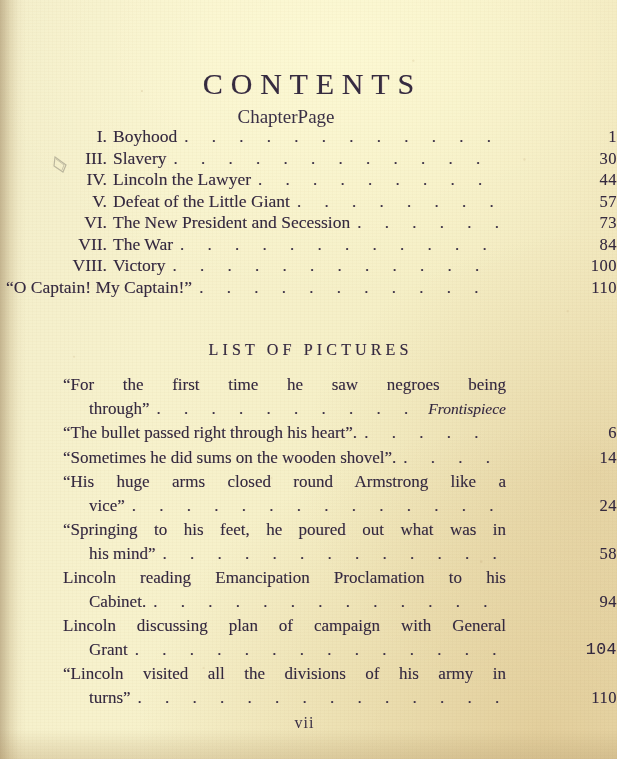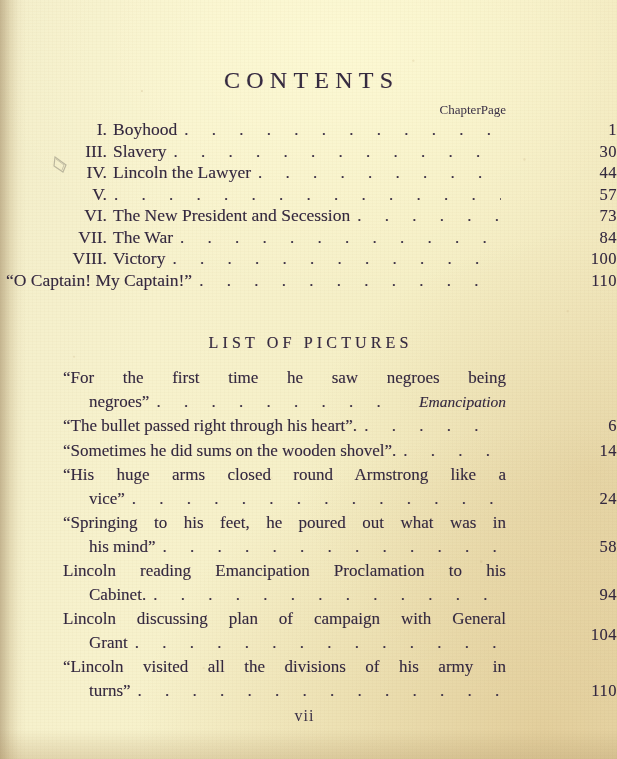--- a/index.html
+++ b/index.html
@@ -72,21 +72,21 @@
   .content {
     position: relative;
     z-index: 3;
   }
 
   
   .heading {
     text-align: center;
     letter-spacing: 0.26em;
     text-indent: 0.26em;
-    font-size: 24px;
+    font-size: 30px;
     font-weight: 400;
     margin: 0;
     color: #352b3f;
     text-shadow: 0.4px 0 0 rgba(120,60,140,0.30), -0.4px 0 0 rgba(80,110,60,0.18);
   }
   #contents-heading { padding-top: 67px; }
   #pictures-heading { padding-top: 43px; font-size: 16px; }
 
   
   .toc {
@@ -102,22 +102,22 @@
     line-height: 21.5px;
     color: #342a3e;
     text-shadow: 0.35px 0 0 rgba(125,65,145,0.26), -0.35px 0 0 rgba(85,115,65,0.14);
   }
 
   
   .contents-block { margin-top: 7px; }
 
   .col-head {
     display: flex;
-    justify-content: flex-end;
-    font-size: 13px;
+    justify-content: center;
+    font-size: 19px;
     line-height: 18px;
     padding: 0 111px 0 66px;
     color: #3a3046;
   }
 
   .chapter-row {
     padding-left: 0;
     padding-right: 111px;
   }
   .num {
@@ -249,20 +249,21 @@
             <span class="pageno">30</span>
           </li>
           <li class="row chapter-row">
             <span class="num">IV.</span>
             <span class="title">Lincoln the Lawyer</span>
             <span class="leader"></span>
             <span class="pageno">44</span>
           </li>
           <li class="row chapter-row">
             <span class="num">V.</span>
+            <span class="title">Defeat of the Little Giant</span>
             <span class="leader"></span>
             <span class="pageno">57</span>
           </li>
           <li class="row chapter-row">
             <span class="num">VI.</span>
             <span class="title">The New President and Secession</span>
             <span class="leader"></span>
             <span class="pageno">73</span>
           </li>
           <li class="row chapter-row">
@@ -285,23 +286,23 @@
         </ul>
     </div>
 
     <h1 class="heading" id="pictures-heading">LIST OF PICTURES</h1>
 
     <div class="pictures-block">
       <ul class="toc" id="pictures-list">
           <li class="row pic-row">
             <div class="pic-line1 justify"><span class="pic-text">“For the first time he saw negroes being</span></div>
             <div class="pic-line2">
-              <span class="pic-text">negroes”</span>
-              <span class="leader"></span>
-              <span class="pic-note">Emancipation</span>
+              <span class="pic-text">through”</span>
+              <span class="leader"></span>
+              <span class="pic-note">Frontispiece</span>
             </div>
           </li>
           <li class="row pic-row">
             <span class="pageno" style="top: 0px;">6</span>
             <div class="pic-line1">
               <span class="pic-text">“The bullet passed right through his heart”.</span>
               <span class="leader"></span>
             </div>
           </li>
           <li class="row pic-row">
@@ -333,21 +334,21 @@
               <span class="pic-text">Cabinet.</span>
               <span class="leader"></span>
               <span class="pageno" style="bottom: 0px;">94</span>
             </div>
           </li>
           <li class="row pic-row">
             <div class="pic-line1 justify"><span class="pic-text">Lincoln discussing plan of campaign with General</span></div>
             <div class="pic-line2">
               <span class="pic-text">Grant</span>
               <span class="leader"></span>
-              <span class="pageno" style="bottom: 8px;">104</span>
+              <span class="pageno" style="bottom: 0px; font-family: Liberation Mono, monospace;">104</span>
             </div>
           </li>
           <li class="row pic-row">
             <div class="pic-line1 justify"><span class="pic-text">“Lincoln visited all the divisions of his army in</span></div>
             <div class="pic-line2">
               <span class="pic-text">turns”</span>
               <span class="leader"></span>
               <span class="pageno" style="bottom: 0px;">110</span>
             </div>
           </li>

